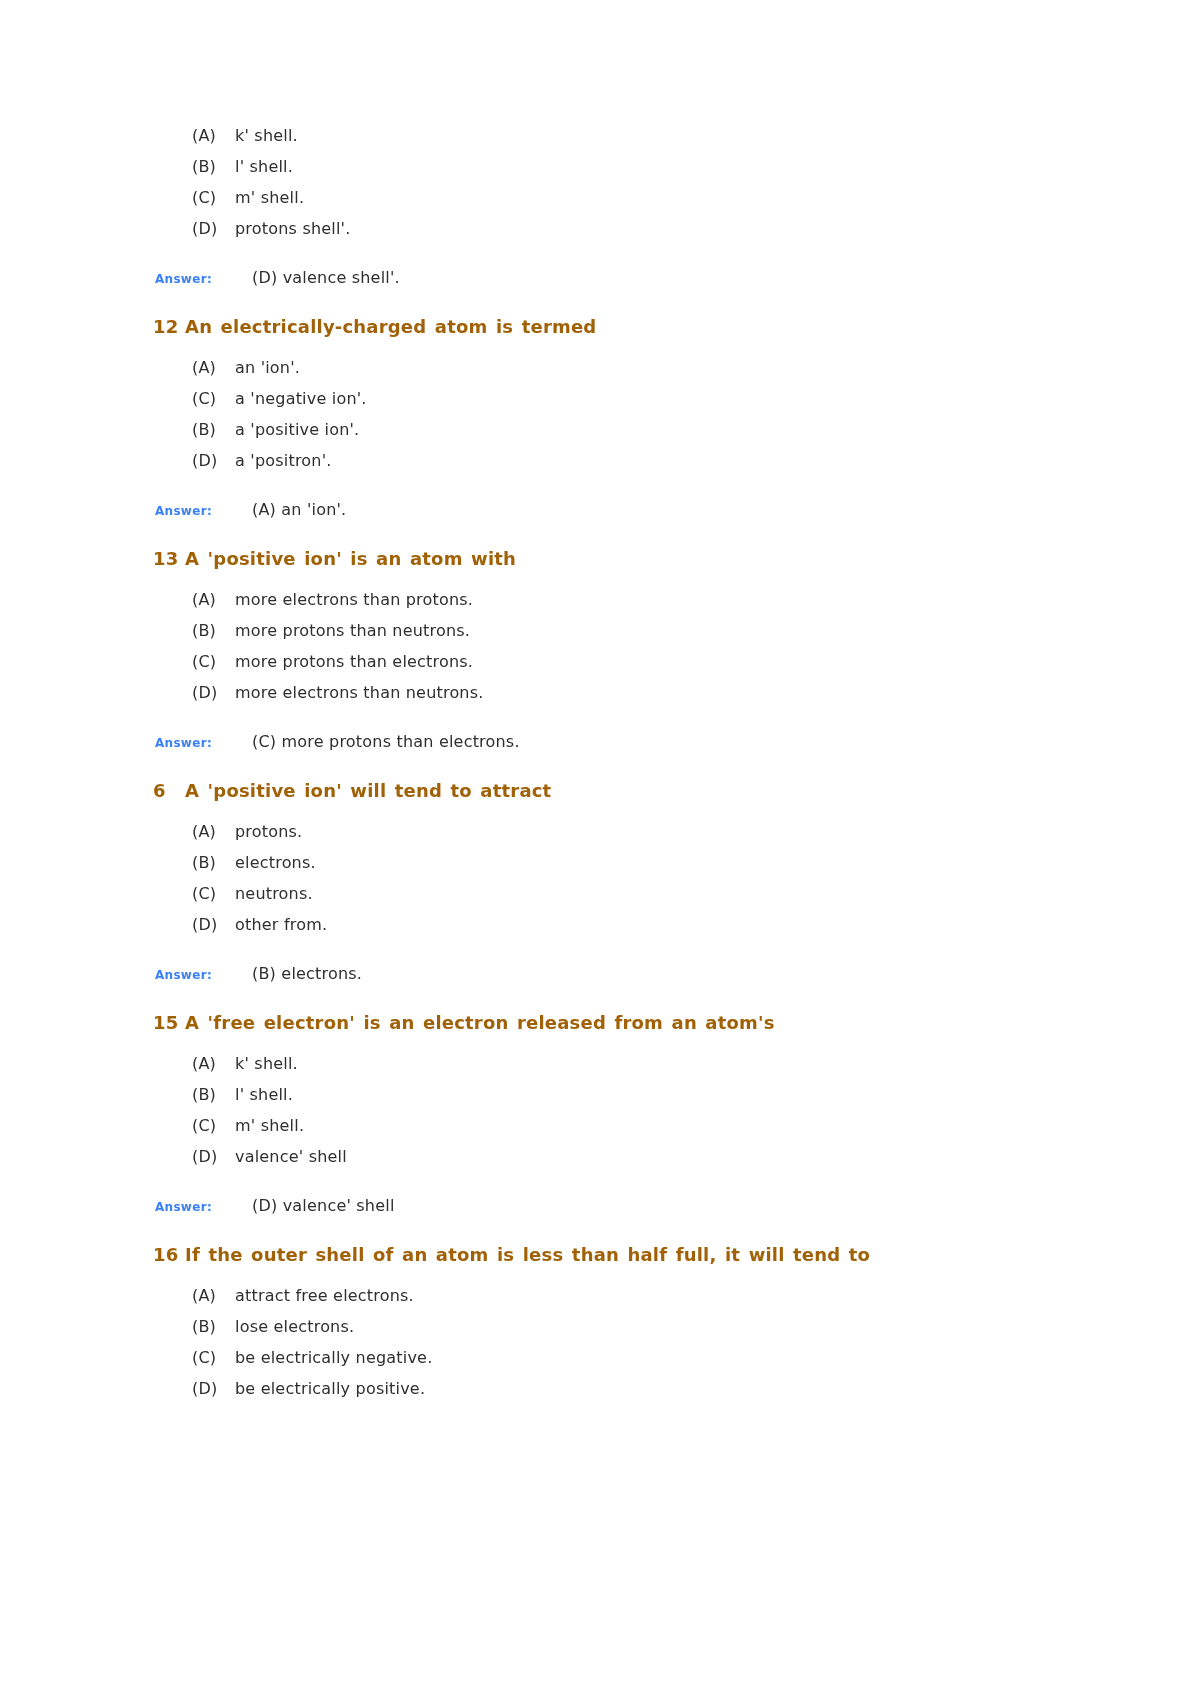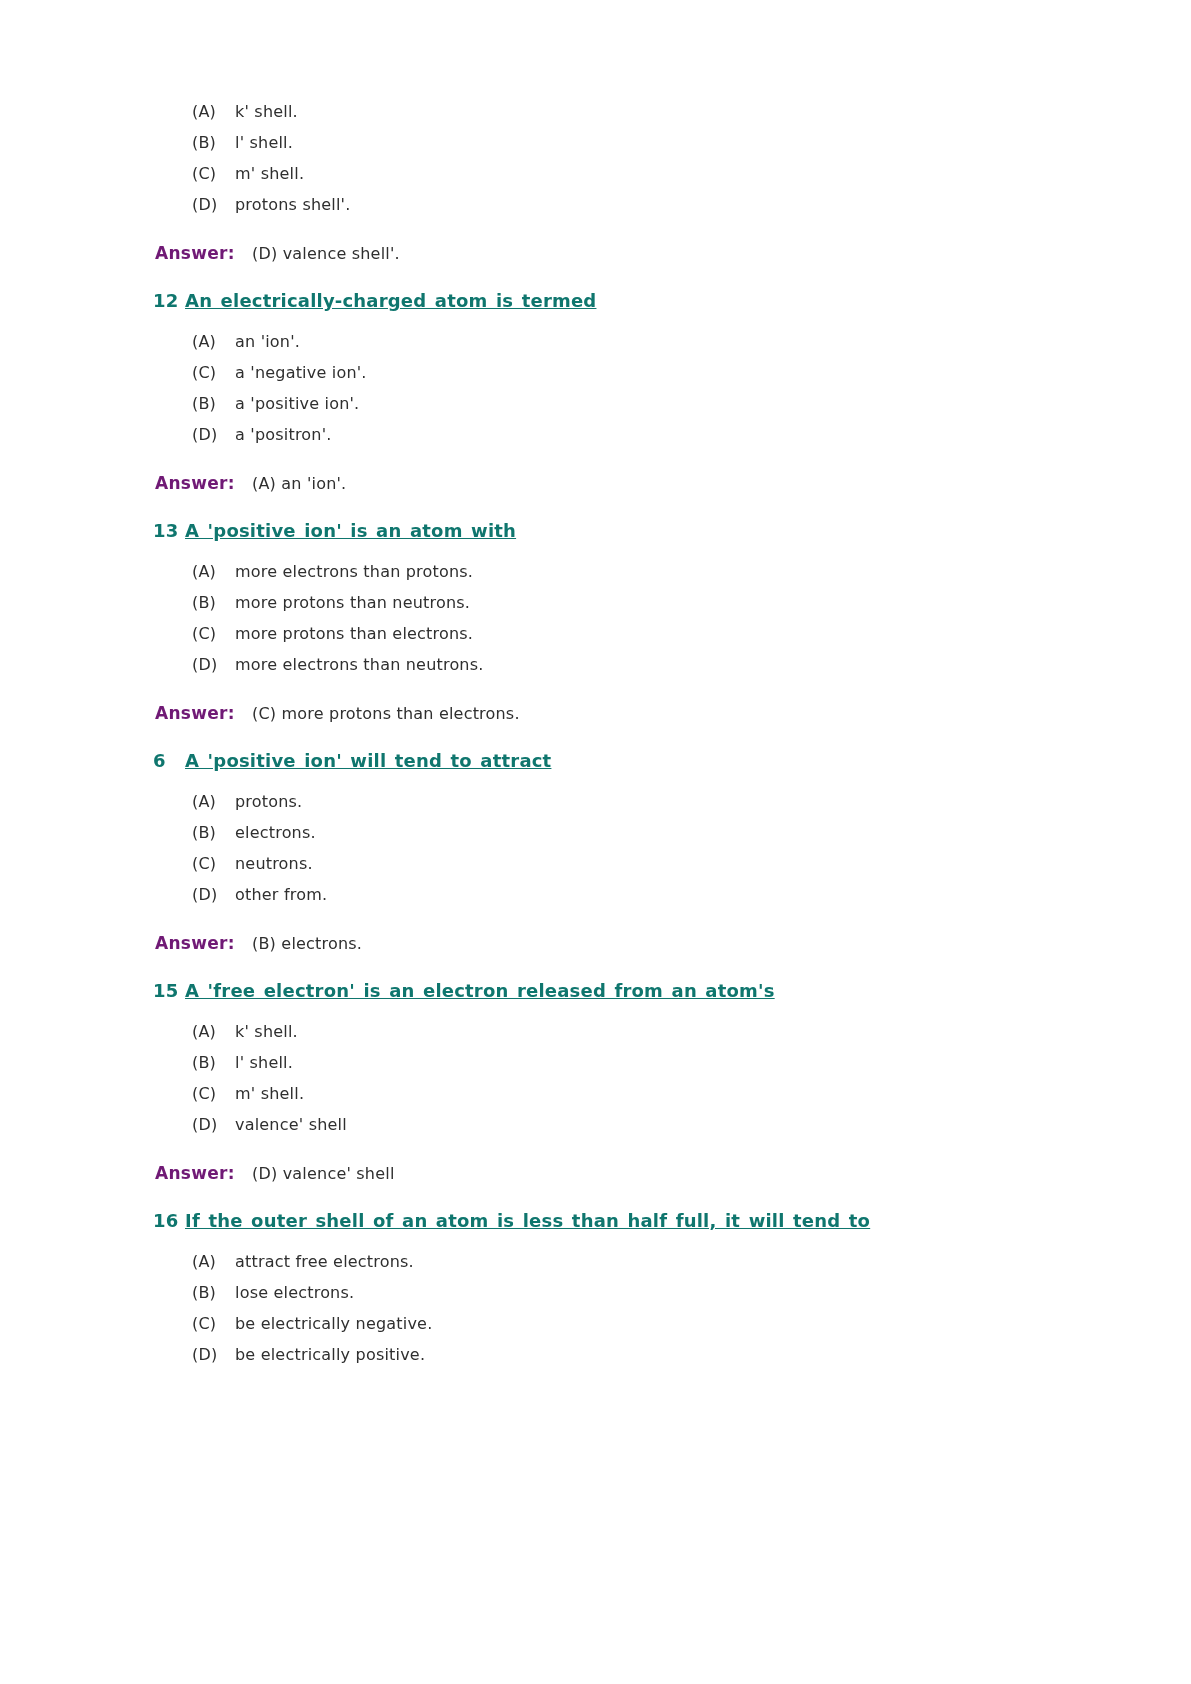--- a/index.html
+++ b/index.html
@@ -10,33 +10,32 @@
   body {
     width: 1191px;
     height: 1684px;
     font-family: "DejaVu Sans", "Liberation Sans", sans-serif;
     overflow: hidden;
   }
   .page {
     width: 1002px;
     height: 1684px;
     background: #ffffff;
-    padding-top: 96px;
+    padding-top: 120px;
     box-sizing: border-box;
   }
   .qblock { }
   .q-head {
     margin: 16px 40px 10px 153px;
     font-size: 18px;
     font-weight: bold;
     line-height: 31px;
-    color: #0f766e;
+    color: #a16207;
     word-spacing: 2px;
     letter-spacing: 0.2px;
-    text-decoration: underline;
   }
   .q-num {
     display: inline-block;
     min-width: 32px;
   }
   .option-row {
     margin-left: 192px;
     font-size: 16px;
     line-height: 31px;
     color: #2f2f2f;
@@ -47,23 +46,23 @@
     width: 43px;
   }
   .answer-row {
     margin: 18px 0 0 155px;
     font-size: 16px;
     line-height: 31px;
   }
   .answer-label {
     display: inline-block;
     width: 97px;
-    font-size: 17px;
+    font-size: 12px;
     font-weight: bold;
-    color: #701a75;
+    color: #3b82f6;
     letter-spacing: 0.3px;
   }
   .answer-text {
     color: #2f2f2f;
     letter-spacing: 0.2px;
   }
 </style>
 </head>
 <body>
 

